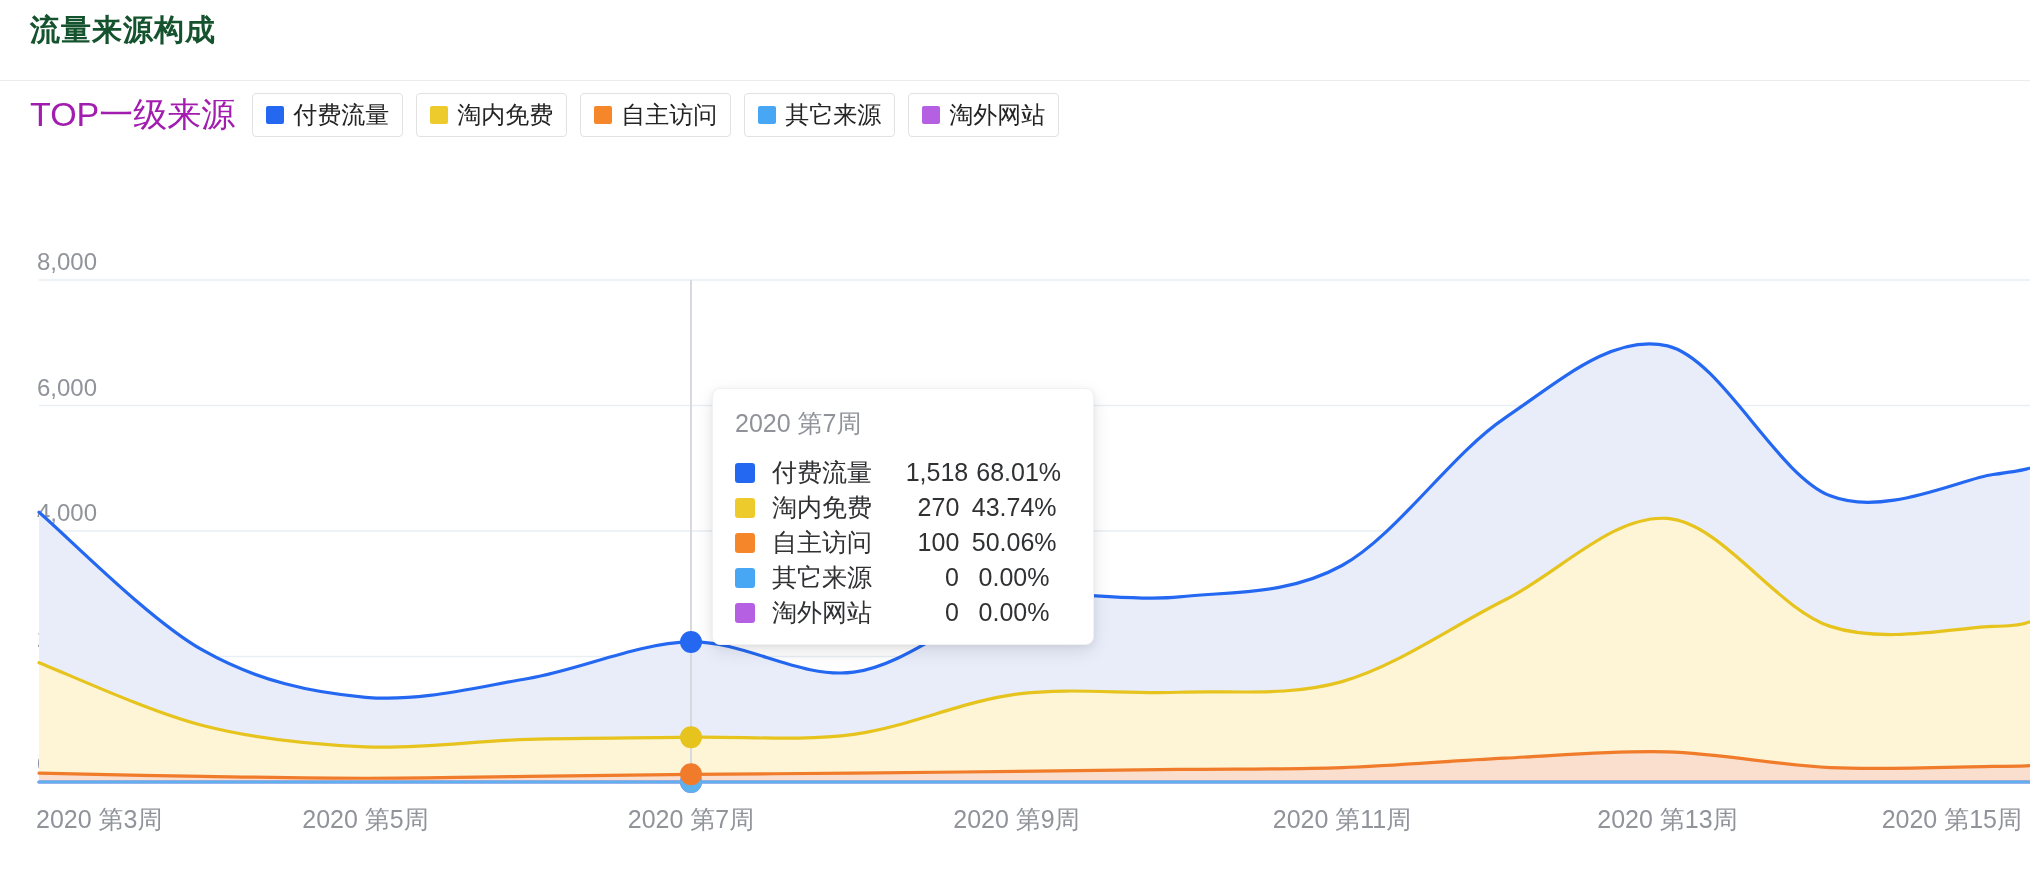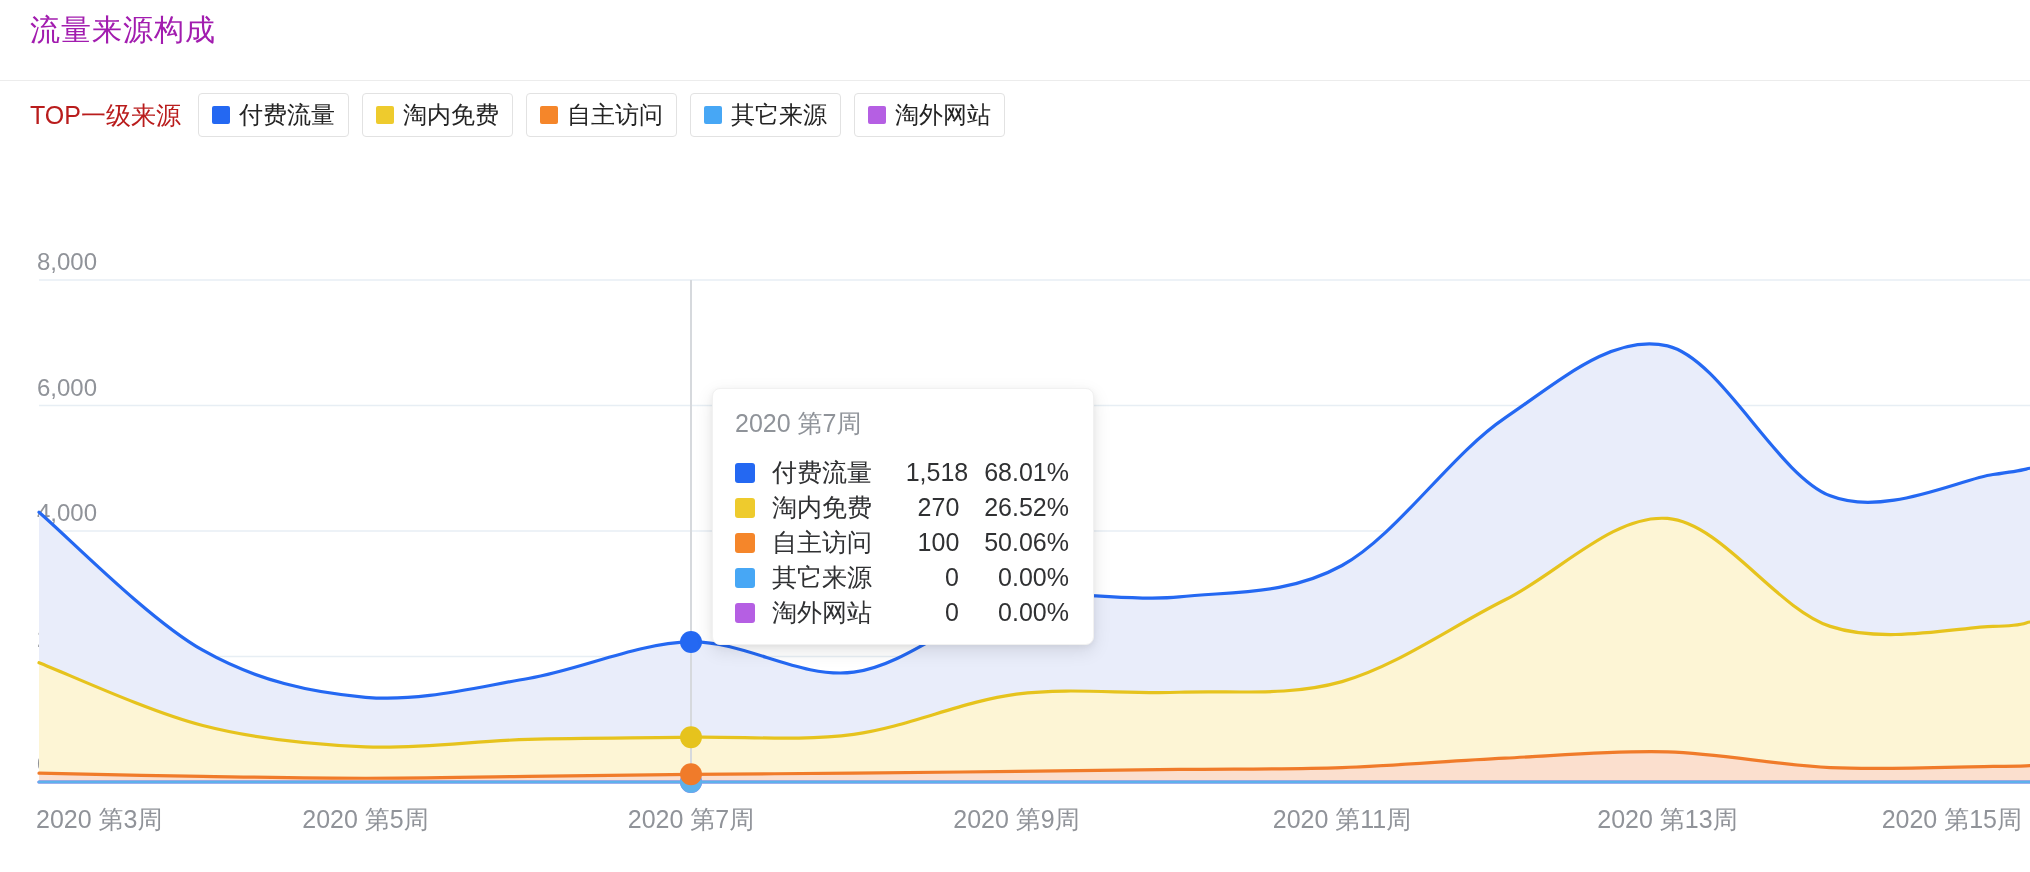--- a/index.html
+++ b/index.html
@@ -3,51 +3,51 @@
 <meta charset="utf-8">
 <style>
   html,body{margin:0;padding:0;background:#fff;}
   body{
     width:2030px;height:872px;position:relative;overflow:hidden;
     font-family:"Liberation Sans","DejaVu Sans",sans-serif;
     -webkit-font-smoothing:antialiased;
   }
   .page-title{
     position:absolute;left:30px;top:10px;
-    font-size:30px;font-weight:normal;color:#a21caf;letter-spacing:1px;
+    font-size:30px;font-weight:bold;color:#14532d;letter-spacing:1px;
   }
   .header-divider{
     position:absolute;left:0;top:80px;width:2030px;height:0;
     border-top:1px solid #ececec;
   }
   .legend-row{
     position:absolute;left:30px;top:92px;height:46px;
     display:flex;align-items:center;gap:13px;
   }
-  .legend-caption{font-size:25px;color:#b91c1c;margin-right:4px;}
+  .legend-caption{font-size:34px;color:#a21caf;margin-right:4px;}
   .legend-chip{
     display:flex;align-items:center;gap:9px;
     border:1px solid #e2e2e2;border-radius:4px;background:#fff;
     padding:5px 13px;cursor:pointer;
   }
   .legend-chip .swatch{width:18px;height:18px;border-radius:2px;flex:0 0 auto;}
   .legend-chip .chip-label{font-size:24px;color:#242424;white-space:nowrap;}
   #chart-svg{position:absolute;left:0;top:0;}
   .tooltip{
     position:absolute;left:712px;top:388px;width:382px;
     background:#ffffff;border:1px solid #f1f1f1;border-radius:8px;
     box-shadow:0 2px 6px rgba(0,0,0,0.05),0 6px 18px rgba(0,0,0,0.10);
     padding:18px 24px 14px 22px;box-sizing:border-box;z-index:5;
   }
   .tooltip-title{font-size:25px;color:#8f9399;margin-bottom:15px;}
   .tooltip-row{display:flex;align-items:center;height:35px;font-size:25px;color:#303133;}
   .tooltip-row .swatch{width:20px;height:20px;border-radius:3px;margin-right:17px;flex:0 0 auto;}
   .tooltip-row .t-name{width:146px;white-space:nowrap;}
   .tooltip-row .t-value{flex:1;text-align:right;}
-  .tooltip-row .t-pct{width:110px;text-align:right;}
+  .tooltip-row .t-pct{width:110px;text-align:center;}
 </style>
 </head>
 <body>
 
 <div class="page-title">流量来源构成</div>
 <div class="header-divider"></div>
 
 <div class="legend-row">
   <span class="legend-caption">TOP一级来源</span>
 
@@ -113,21 +113,21 @@
 <div class="tooltip-row">
       <span class="swatch" style="background: rgb(36, 104, 242);"></span>
       <span class="t-name">付费流量</span>
       <span class="t-value">1,518</span>
       <span class="t-pct">68.01%</span>
     </div>
     <div class="tooltip-row">
       <span class="swatch" style="background: rgb(238, 203, 45);"></span>
       <span class="t-name">淘内免费</span>
       <span class="t-value">270</span>
-      <span class="t-pct">26.52%</span>
+      <span class="t-pct">43.74%</span>
     </div>
     <div class="tooltip-row">
       <span class="swatch" style="background: rgb(245, 134, 42);"></span>
       <span class="t-name">自主访问</span>
       <span class="t-value">100</span>
       <span class="t-pct">50.06%</span>
     </div>
     <div class="tooltip-row">
       <span class="swatch" style="background: rgb(71, 167, 245);"></span>
       <span class="t-name">其它来源</span>

